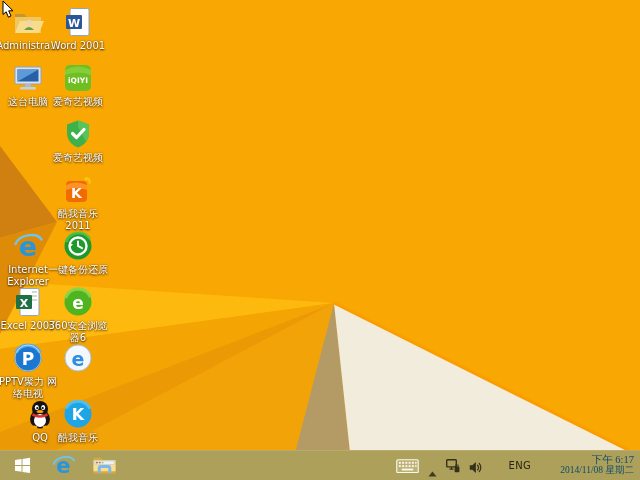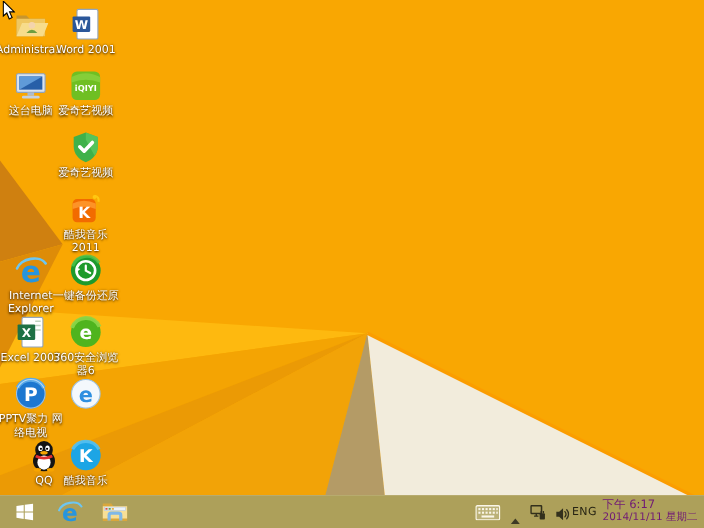--- a/index.html
+++ b/index.html
@@ -21,24 +21,24 @@
     white-space:pre-line;
   }
   
   #taskbar{
     position:absolute;left:0;bottom:0;width:640px;height:30px;
     display:flex;align-items:center;
     box-shadow:inset 0 1px 0 rgba(255,255,255,.12);
   }
   .tb-left{display:flex;align-items:center;gap:15px;padding-left:9px;}
   .tb-btn{display:flex;align-items:center;justify-content:center;width:26px;height:28px;}
-  .tray{margin-left:auto;display:flex;align-items:center;gap:2px;padding-right:6px;}
+  .tray{margin-left:auto;display:flex;align-items:center;gap:26px;padding-right:6px;}
   .tray-ico{display:flex;align-items:center;}
   .tray-lang{font-size:10px;color:#262313;letter-spacing:.4px;}
-  .clock{color:#701a75;line-height:11px;padding-left:3px;}
+  .clock{text-align:right;color:#0c4a6e;line-height:11px;padding-left:3px;font-family:Liberation Serif, serif;}
   .clock .t{font-size:10.5px;}
   .clock .d{font-size:9.5px;}
   
   #cursor{position:absolute;left:2px;top:1px;width:12px;height:18px;}
 </style>
 </head>
 <body>
 
 <div id="screen">
 
@@ -285,21 +285,21 @@
           <span class="tray-ico">
             <span style="width:13px;height:13px;display:block;"><svg viewBox="0 0 14 14" xmlns="http://www.w3.org/2000/svg">
     <path d="M0.8 4.6 H3.6 L7.4 1.2 V12.8 L3.6 9.4 H0.8 Z" fill="#33301C"></path>
     <path d="M9.2 4.4 a4 4 0 0 1 0 5.2 M11 2.6 a6.5 6.5 0 0 1 0 8.8" stroke="#33301C" stroke-width="1.3" fill="none" stroke-linecap="round"></path>
               </svg></span>
           </span>
         </span>
       <span class="tray-lang">ENG</span>
       <div class="clock">
         <div class="t">下午 6:17</div>
-        <div class="d">2014/11/11 星期二</div>
+        <div class="d">2014/11/08 星期二</div>
       </div>
     </div>
   </div>
 
   <svg id="cursor" viewBox="0 0 12 18">
     <polygon points="1,0 1,13.5 4.2,10.8 6.4,16.2 9,15 6.7,9.8 11,9.8" fill="#fff" stroke="#000" stroke-width="1"></polygon>
   </svg>
 
 </div>
 

